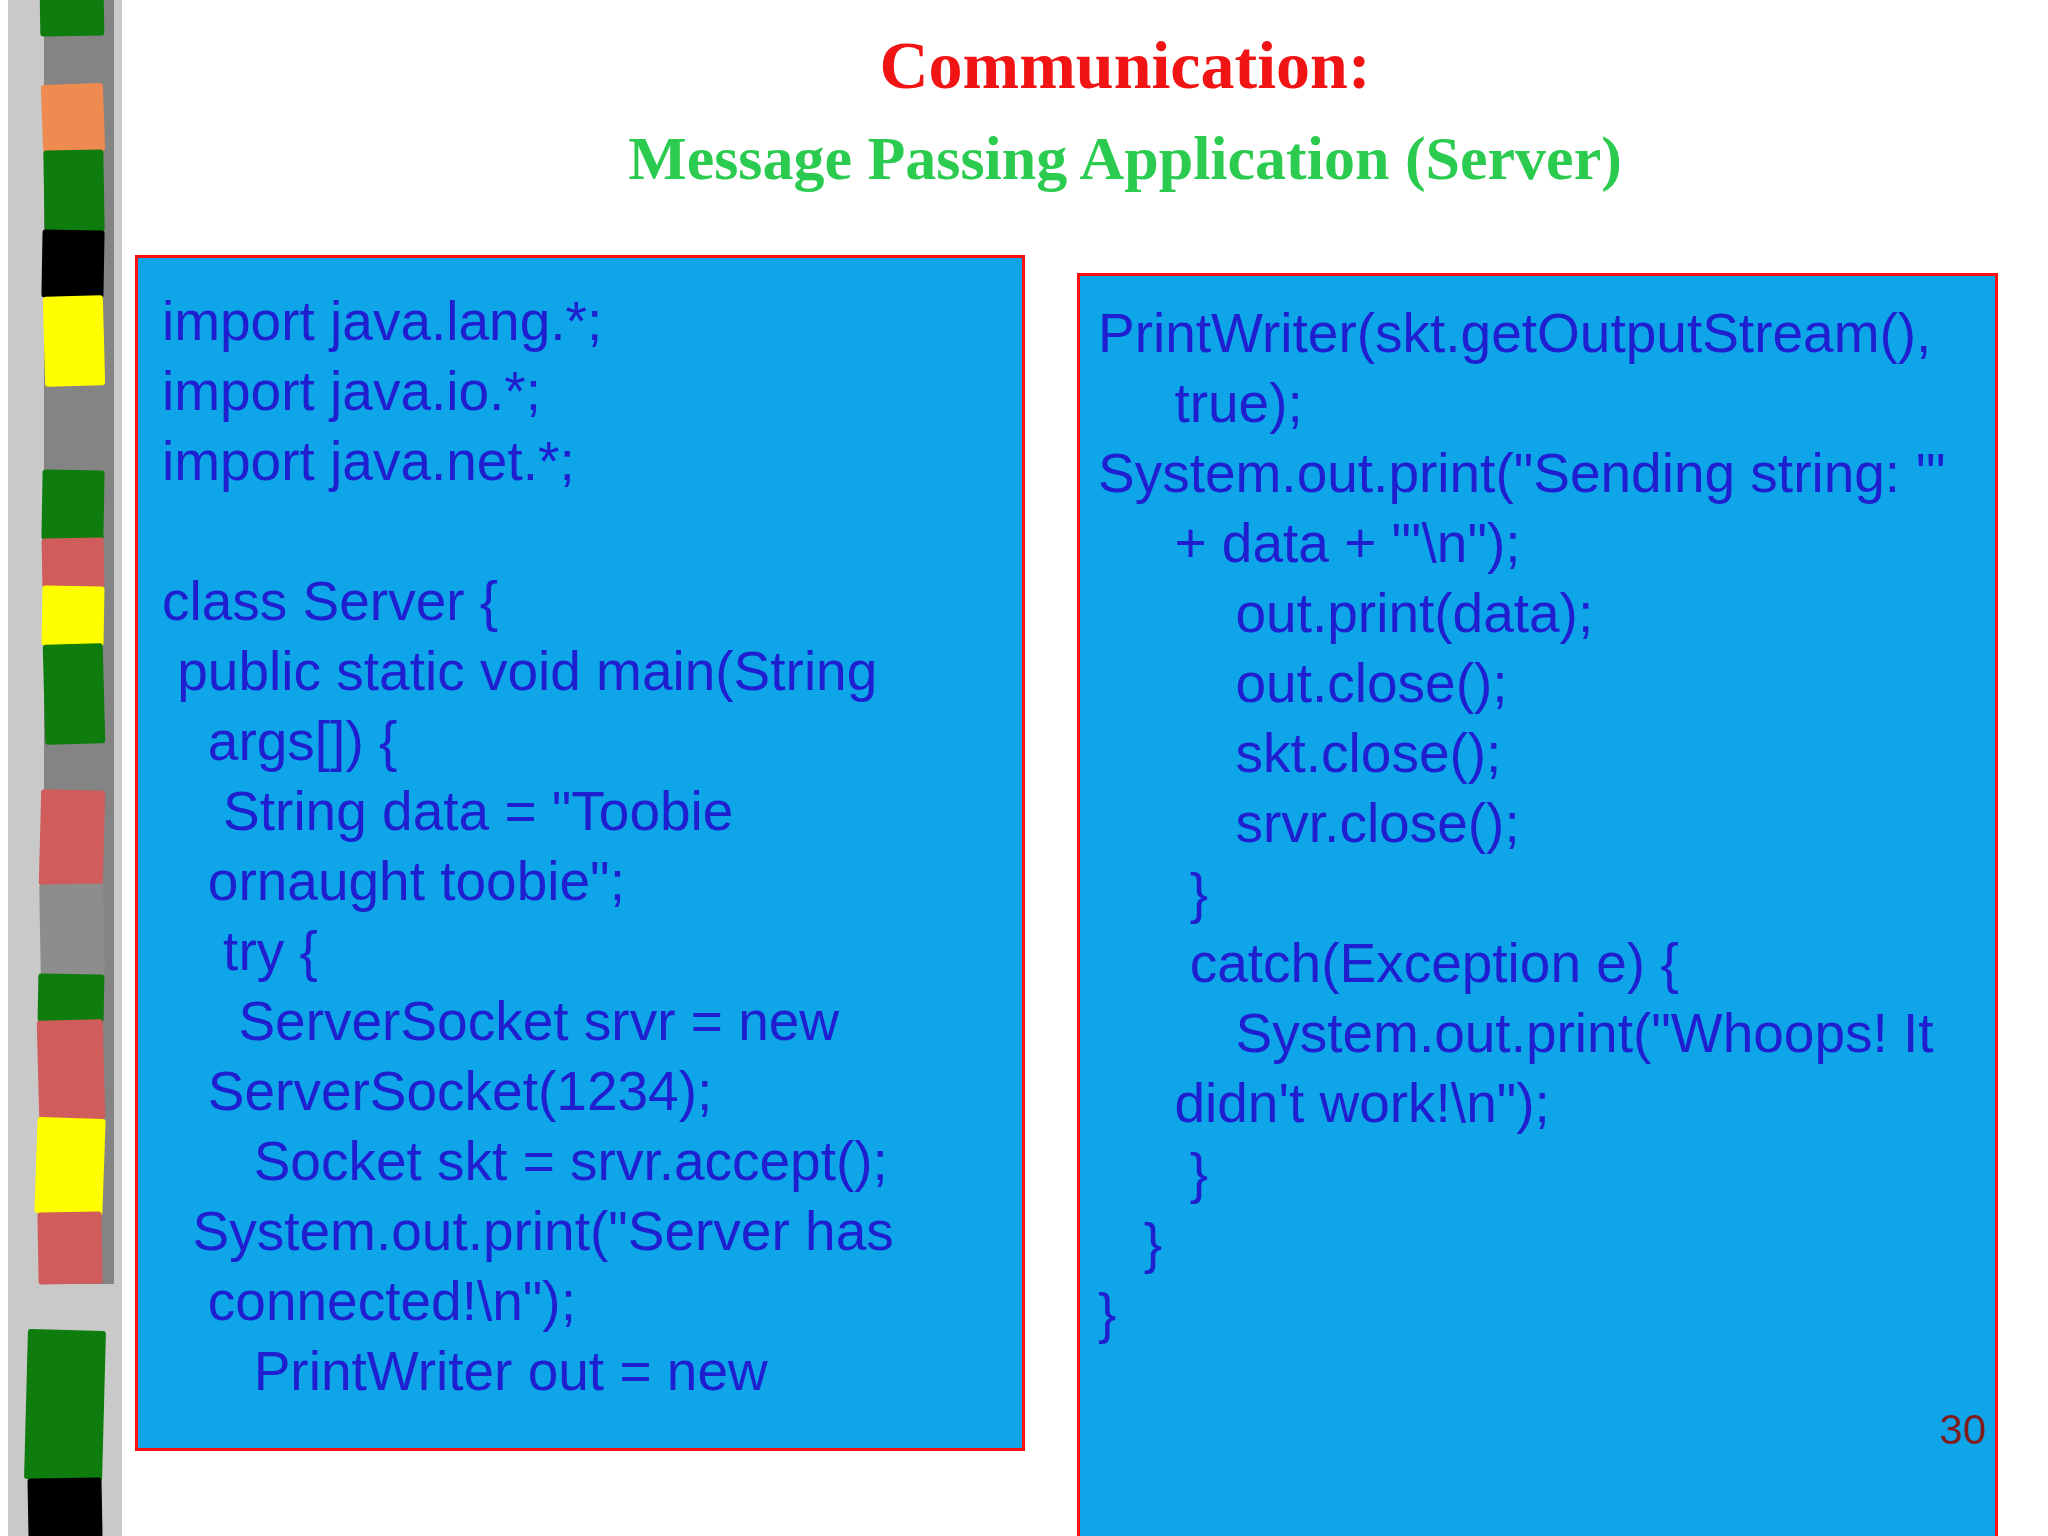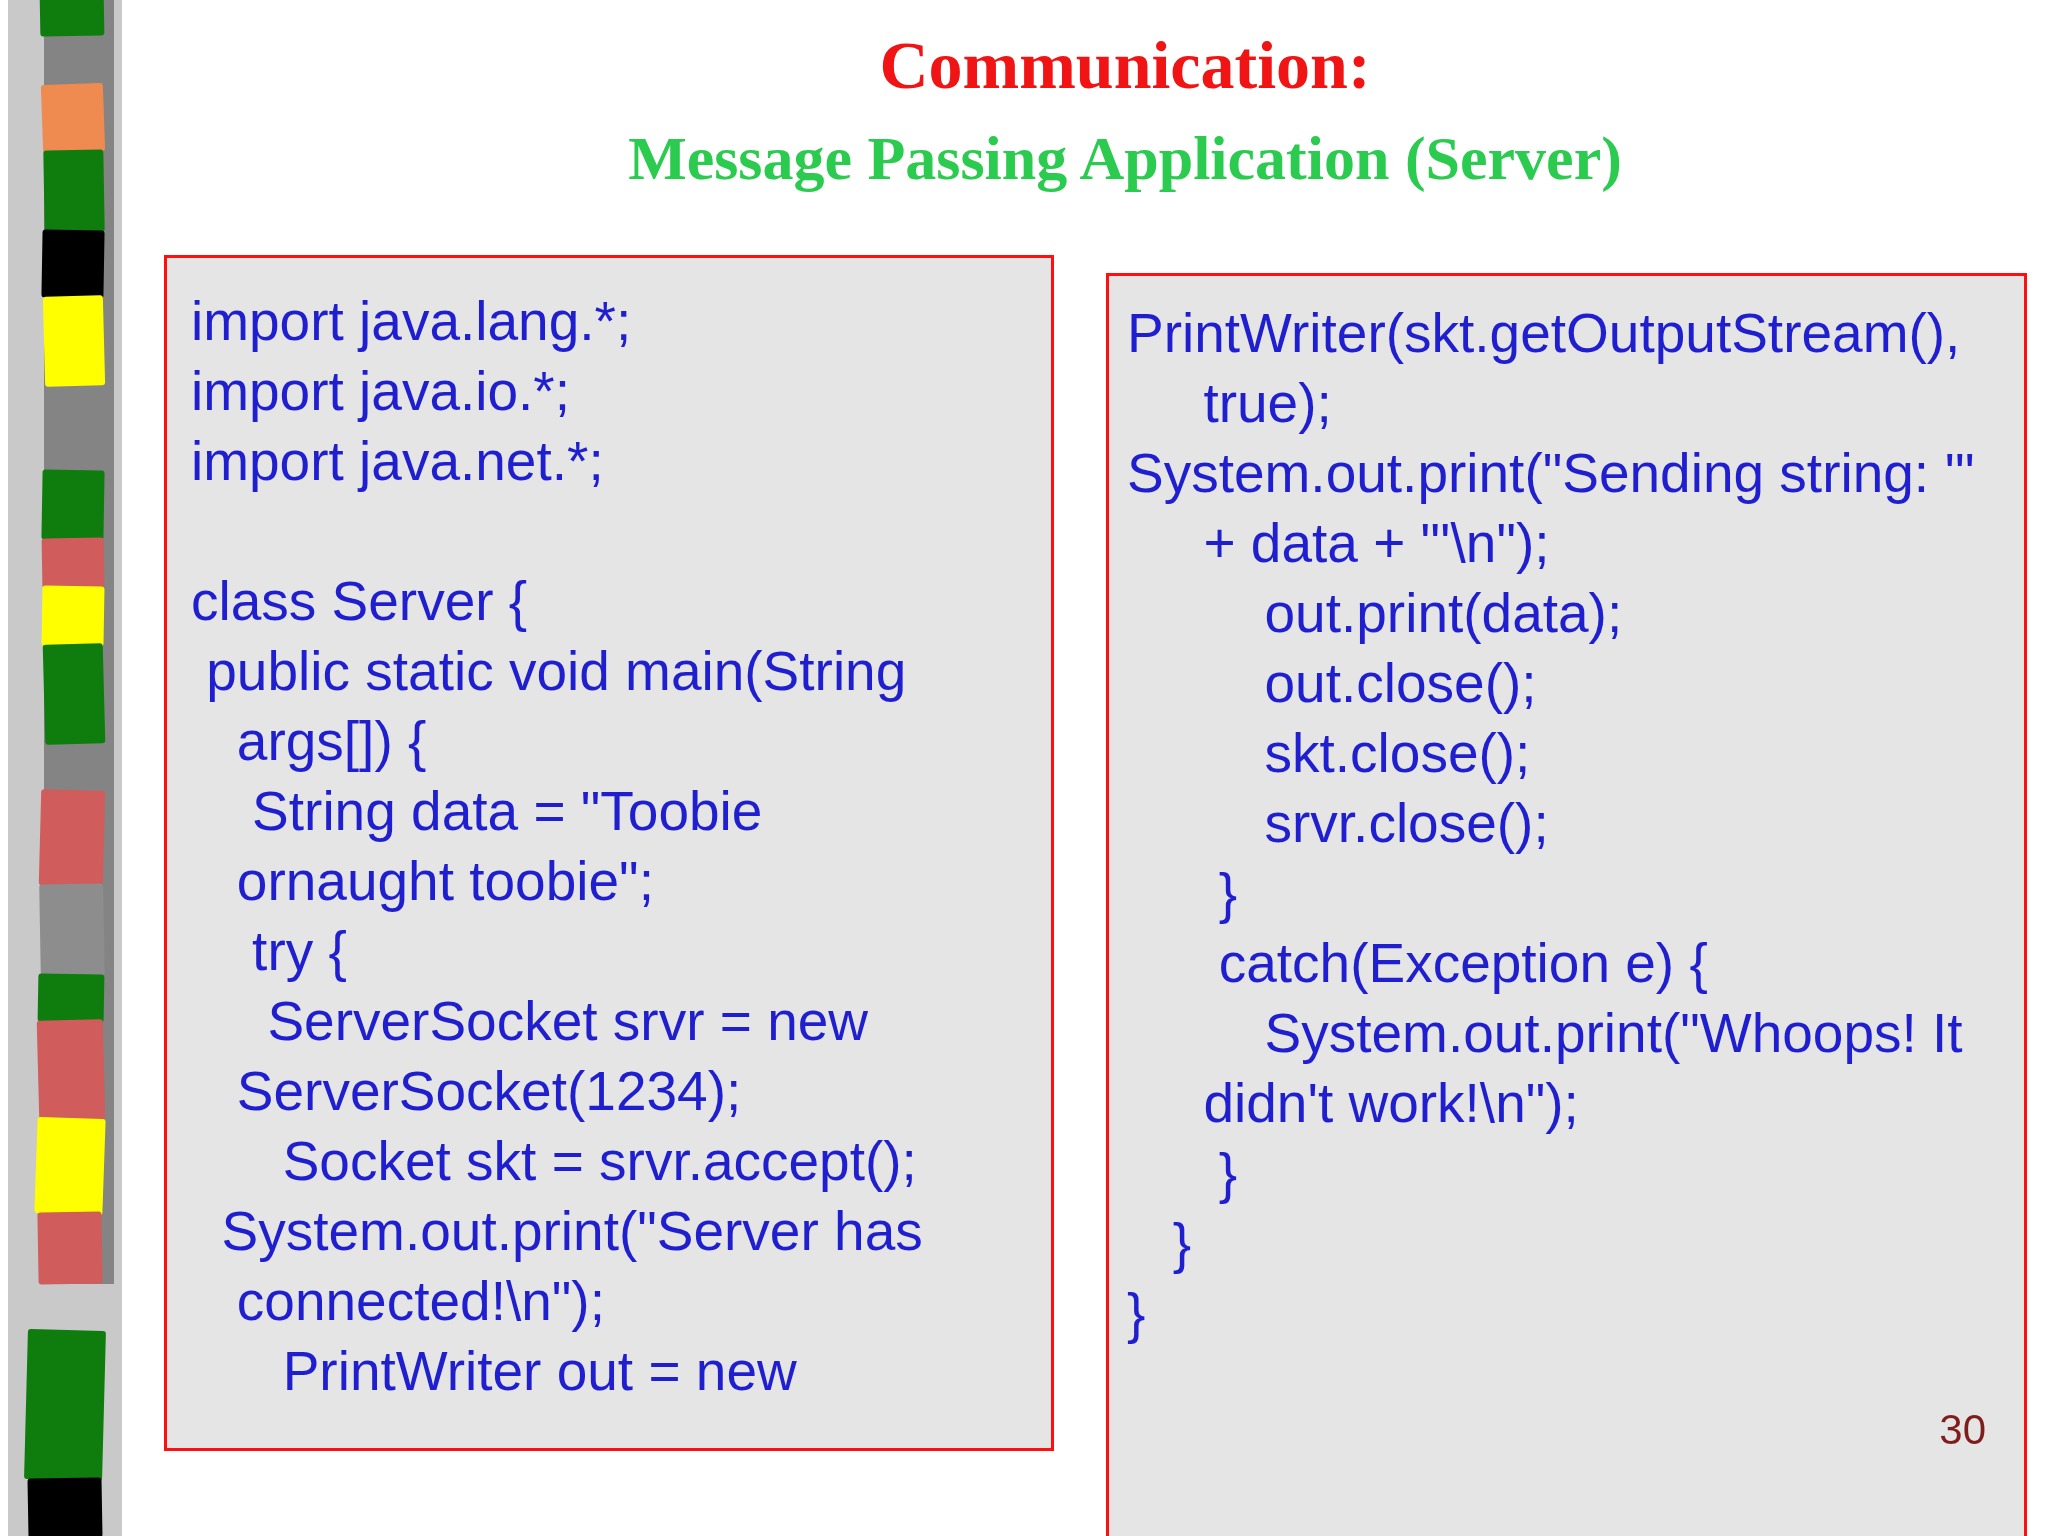--- a/index.html
+++ b/index.html
@@ -58,22 +58,21 @@
     font-size: 62px;
     line-height: 1.1;
     color: var(--subtitle-green, #2bcb4f);
   }
 
   
   .code-box {
     position: absolute;
     box-sizing: border-box;
     border: 3px solid var(--box-border-red, #fe1010);
-    background: #e5e5e5;
-    margin-left: 29px;
+    background: #0ea5e9;
   }
   .code-box.left {
     left: 135px; top: 255px;
     width: 890px; height: 1196px;
     padding: 28px 6px 0 24px;
   }
   .code-box.right {
     left: 1077px; top: 273px;
     width: 921px; height: 1464px;
     padding: 22px 6px 0 18px;

